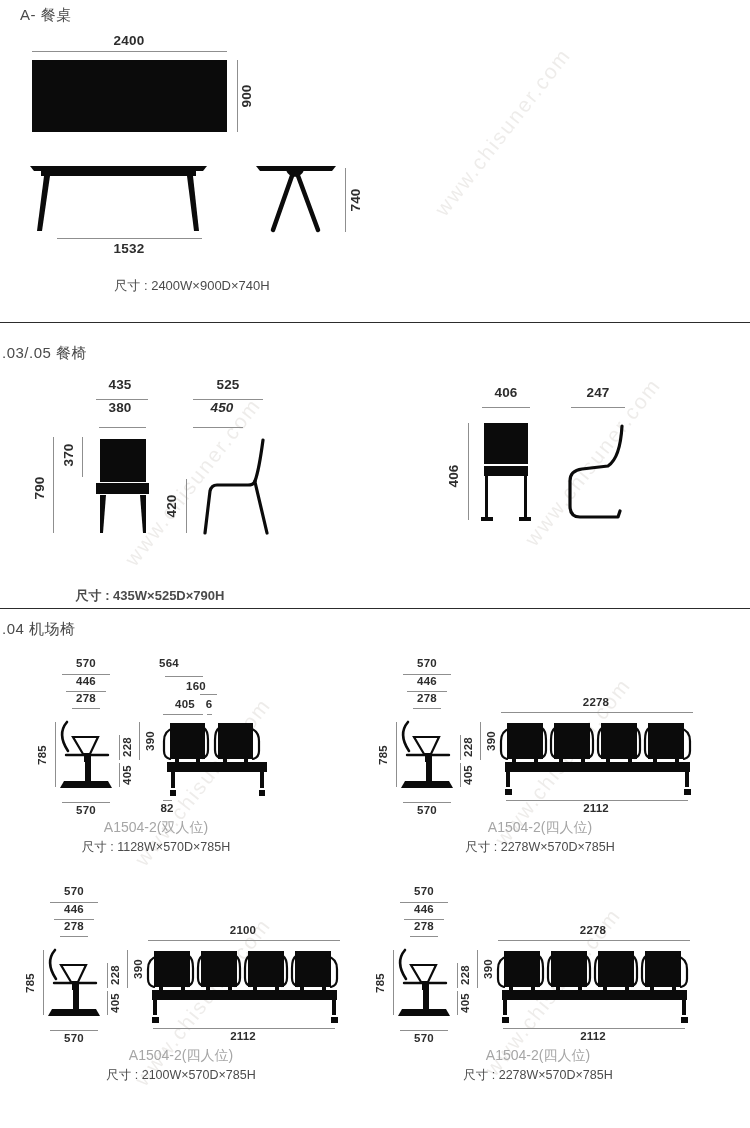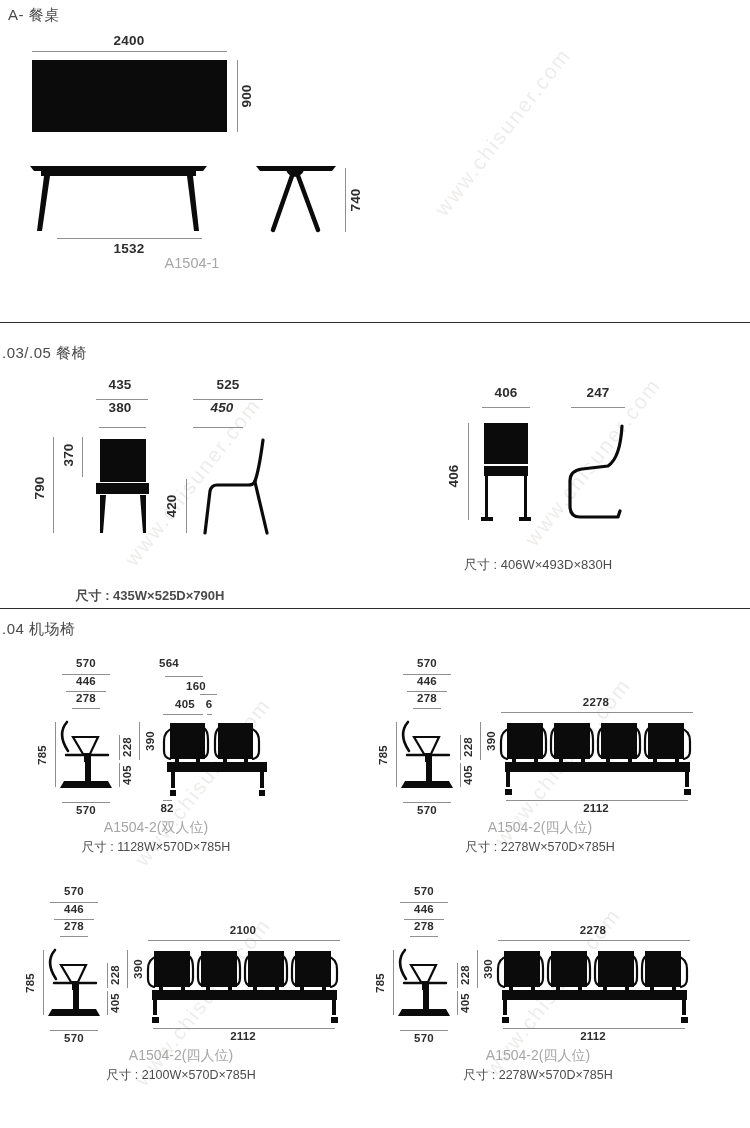--- a/index.html
+++ b/index.html
@@ -34,21 +34,21 @@
 
   <div class="wm" style="left:400px;top:120px;">www.chisuner.com</div>
   <div class="wm" style="left:90px;top:470px;">www.chisuner.com</div>
   <div class="wm" style="left:490px;top:450px;">www.chisuner.com</div>
   <div class="wm" style="left:100px;top:770px;">www.chisuner.com</div>
   <div class="wm" style="left:460px;top:750px;">www.chisuner.com</div>
   <div class="wm" style="left:100px;top:990px;">www.chisuner.com</div>
   <div class="wm" style="left:450px;top:980px;">www.chisuner.com</div>
 
   <div class="sec">
-    <div class="hdr" style="left:8px;top:6px;">A- 餐桌</div>
+    <div class="hdr" style="left:20px;top:6px;">A- 餐桌</div>
 
     <span class="dim" style="left:129px;top:34px;">2400</span>
     <div class="hl" style="left:32px;top:51px;width:195px;"></div>
 
     <div class="blk" style="left:32px;top:60px;width:195px;height:72px;"></div>
 
     <div class="vl" style="left:237px;top:60px;height:72px;"></div>
     <span class="dimv" style="left:247px;top:96px;">900</span>
 
     <svg class="draw" style="left:25px;top:160px;" width="185" height="75" viewBox="0 0 185 75">
@@ -64,21 +64,21 @@
     <svg class="draw" style="left:250px;top:160px;" width="100" height="75" viewBox="0 0 100 75">
       <polygon points="6,6 86,6 82,11 10,11" fill="#0b0b0b"></polygon>
       <path d="M36,10 C39,19 51,19 54,10 Z" fill="#0b0b0b"></path>
       <path d="M43,13 L23,70" stroke="#0b0b0b" stroke-width="4.5" stroke-linecap="round" fill="none"></path>
       <path d="M47,13 L68,70" stroke="#0b0b0b" stroke-width="4.5" stroke-linecap="round" fill="none"></path>
     </svg>
 
     <div class="vl" style="left:345px;top:168px;height:64px;"></div>
     <span class="dimv" style="left:356px;top:200px;">740</span>
 
-    <span class="model" style="left:192px;top:255px;">A1504-1</span>
+    <span class="size" style="left:192px;top:277px;">尺寸 : 2400W×900D×740H</span>
   </div>
 
   <div class="rule" style="top:322px;"></div>
 
   <div class="sec">
     <div class="hdr" style="left:2px;top:344px;">.03/.05 餐椅</div>
 
     <span class="dim" style="left:120px;top:378px;">435</span>
     <div class="hl" style="left:96px;top:399px;width:52px;"></div>
     <span class="dim" style="left:120px;top:401px;">380</span>
@@ -127,21 +127,20 @@
       <rect x="39" y="97" width="12" height="4" fill="#0b0b0b"></rect>
     </svg>
 
     <span class="dim" style="left:598px;top:386px;">247</span>
     <div class="hl" style="left:571px;top:407px;width:54px;"></div>
 
     <svg class="draw" style="left:565px;top:420px;" width="65" height="102" viewBox="0 0 65 102">
       <path d="M57,6 C56,24 52,40 43,46 L17,49 C9,50 5,54 5,61 L5,86 C5,93 8,97 15,97 L53,97 L55,91" fill="none" stroke="#0b0b0b" stroke-width="3.2" stroke-linecap="round" stroke-linejoin="round"></path>
     </svg>
 
-    <span class="size" style="left:538px;top:556px;">尺寸 : 406W×493D×830H</span>
   </div>
 
   <div class="rule" style="top:608px;"></div>
 
   <div class="sec">
     <div class="hdr" style="left:2px;top:620px;">.04 机场椅</div>
 
     <div class="grp" style="left:27px;top:655px;">
       <div>
   <span class="dim" style="left:59px;top:3px;">570</span>

